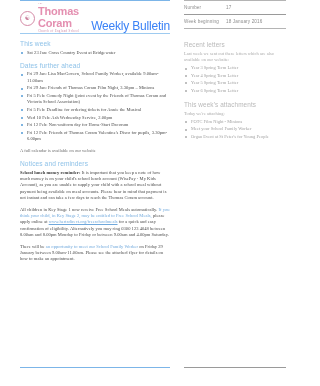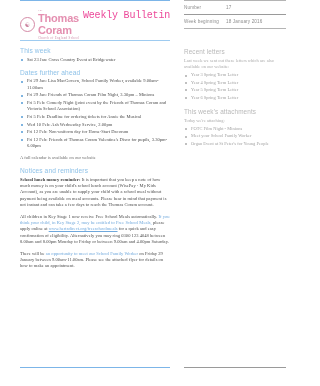--- a/index.html
+++ b/index.html
@@ -80,24 +80,24 @@
   }
   .rule-grey-dash {
     border-top: 1px solid #b4b4b4;
     width: 100%;
     margin: 0;
   }
 
   .brandline {
     display: flex;
     flex-direction: row;
-    align-items: flex-start;
+    align-items: flex-end;
     justify-content: space-between;
     height: 30px;
-    padding-top: 9px;
+    padding-top: 2px;
   }
   .brand {
     display: flex;
     flex-direction: row;
     align-items: center;
     gap: 3px;
   }
   .logo-mark {
     width: 13px;
     height: 13px;
@@ -133,23 +133,23 @@
     letter-spacing: -0.2px;
     line-height: 1.05;
   }
   .brand-sub {
     font-size: 3.1px;
     color: #cf8ea9;
     letter-spacing: .35px;
     margin-top: .6px;
   }
   .bulletin-title {
-    font-size: 10px;
-    color: #ec4899;
-    font-family: Liberation Mono, monospace;
+    font-size: 12px;
+    color: #3b82f6;
+    font-family: Liberation Sans, sans-serif;
     letter-spacing: -0.2px;
     white-space: nowrap;
   }
 
   
   .meta-row {
     display: flex;
     flex-direction: row;
     align-items: center;
     height: 13px;

